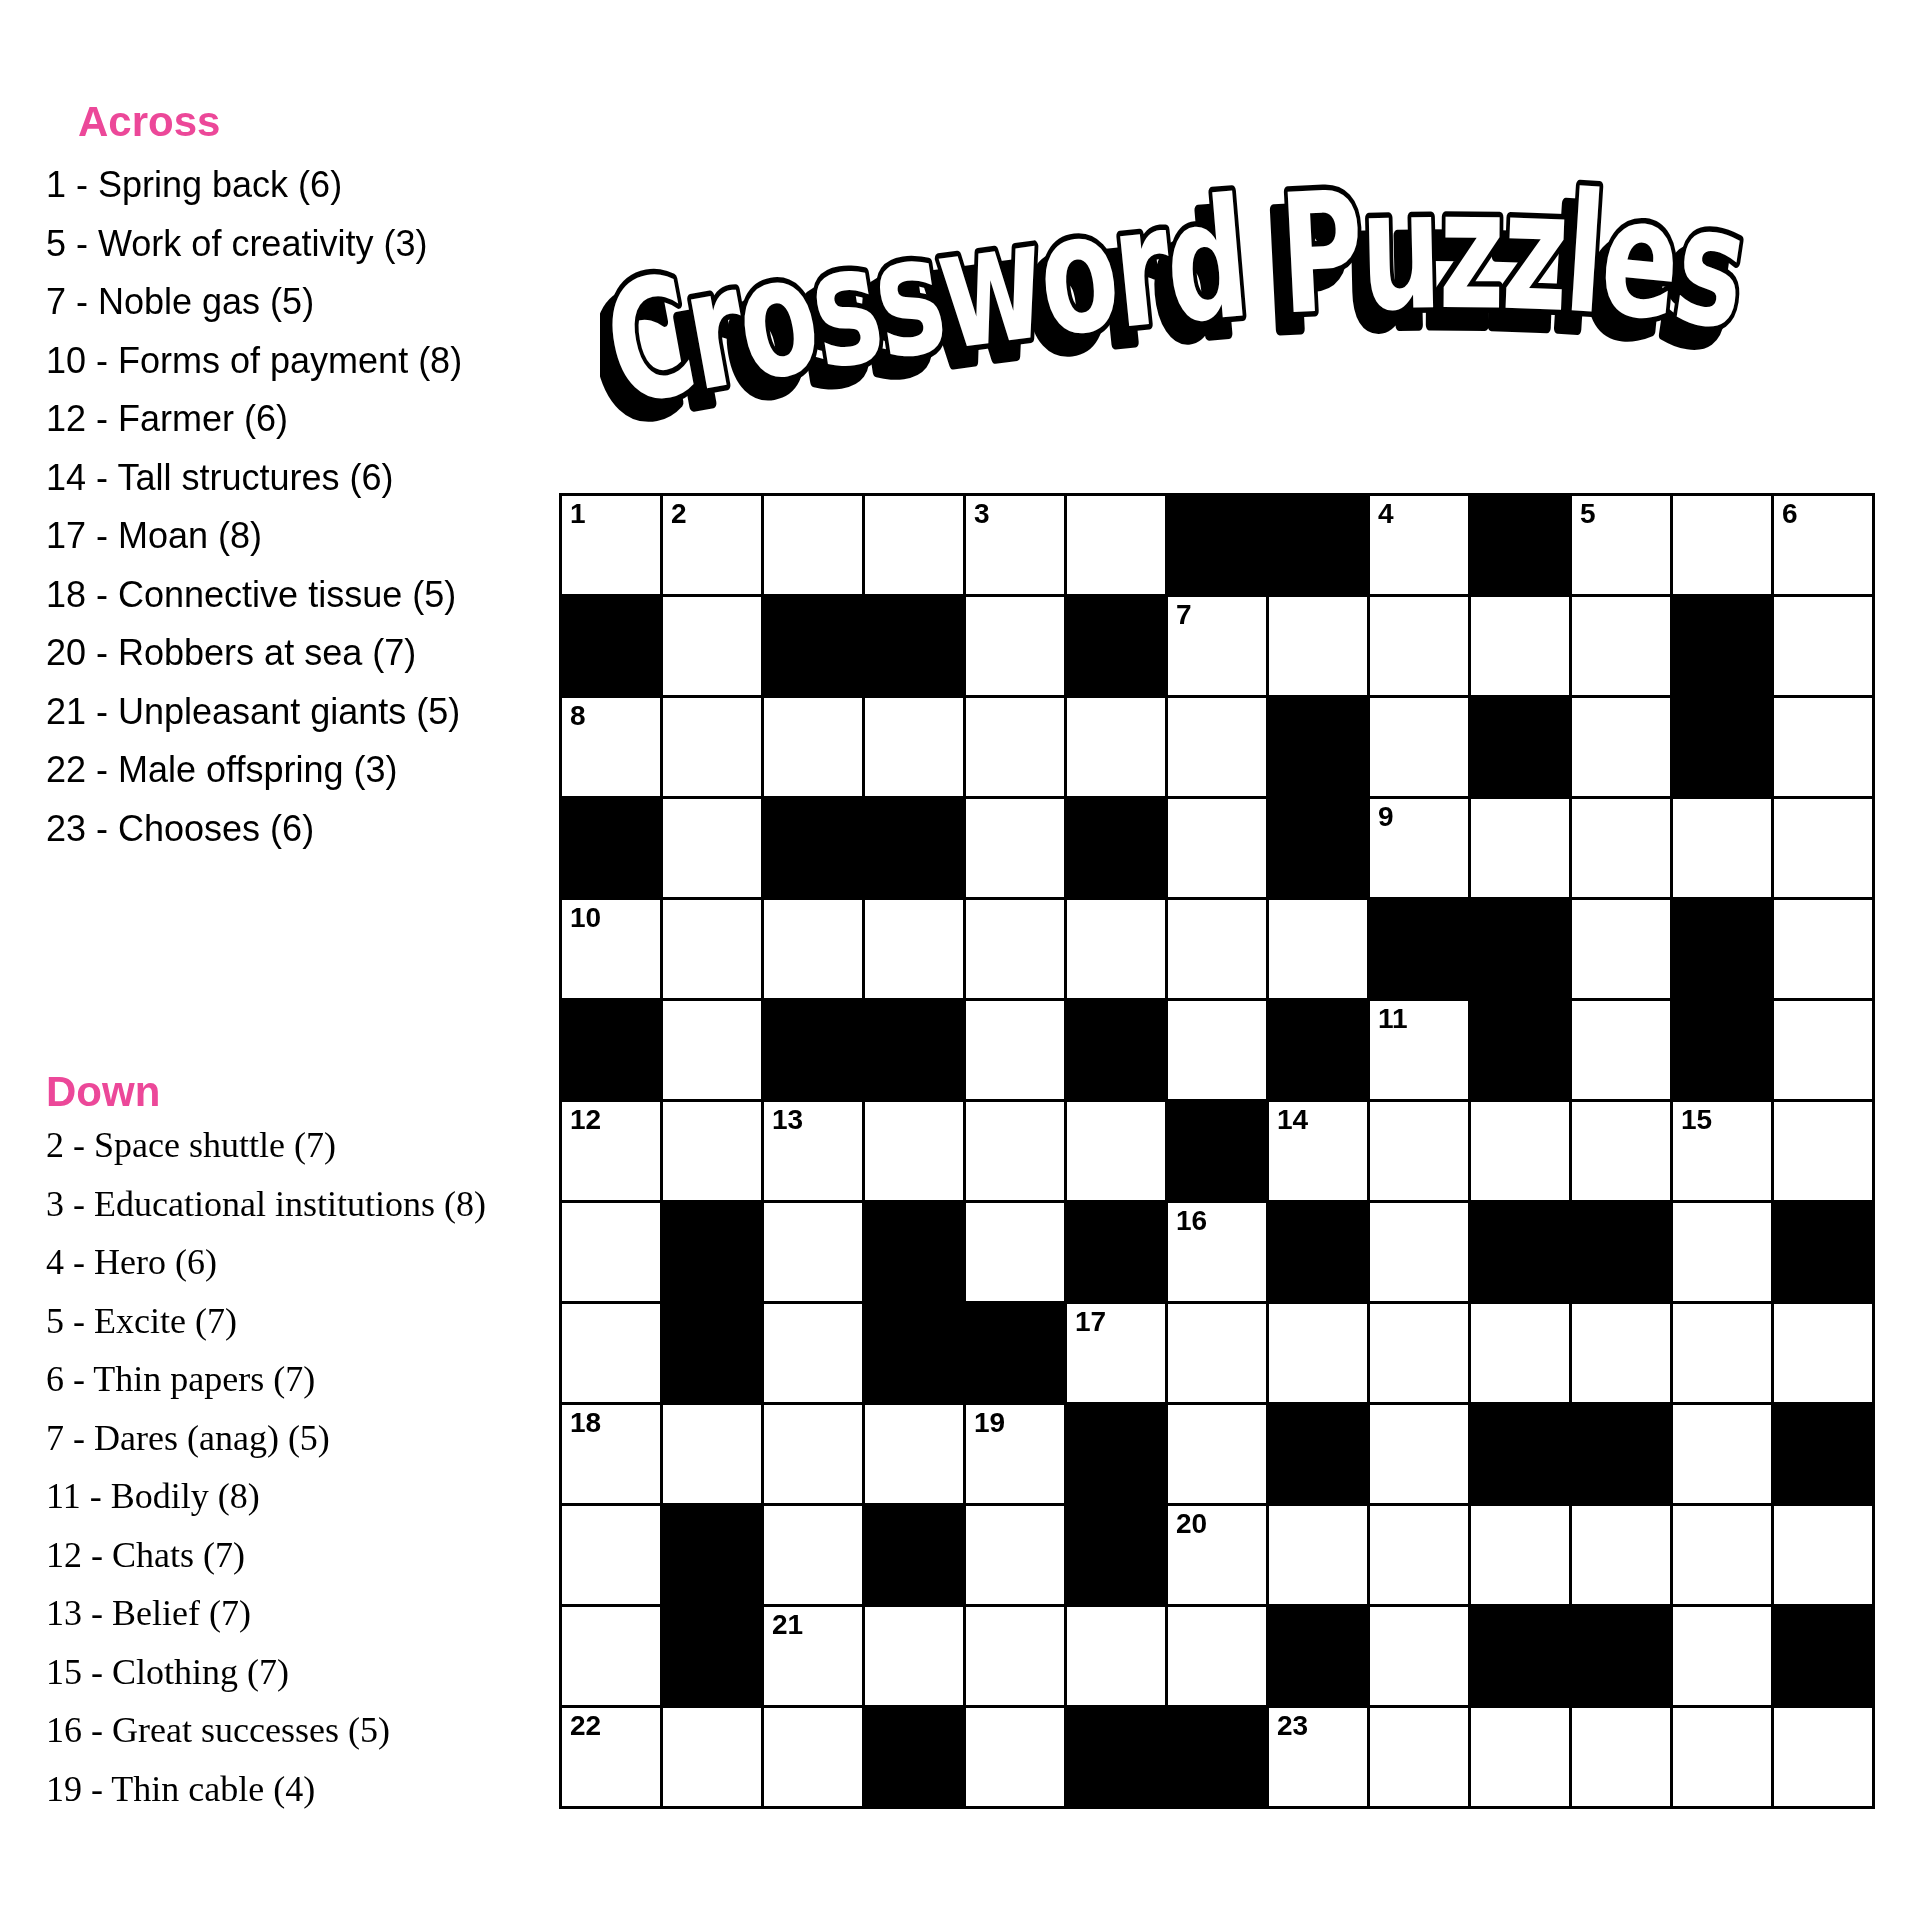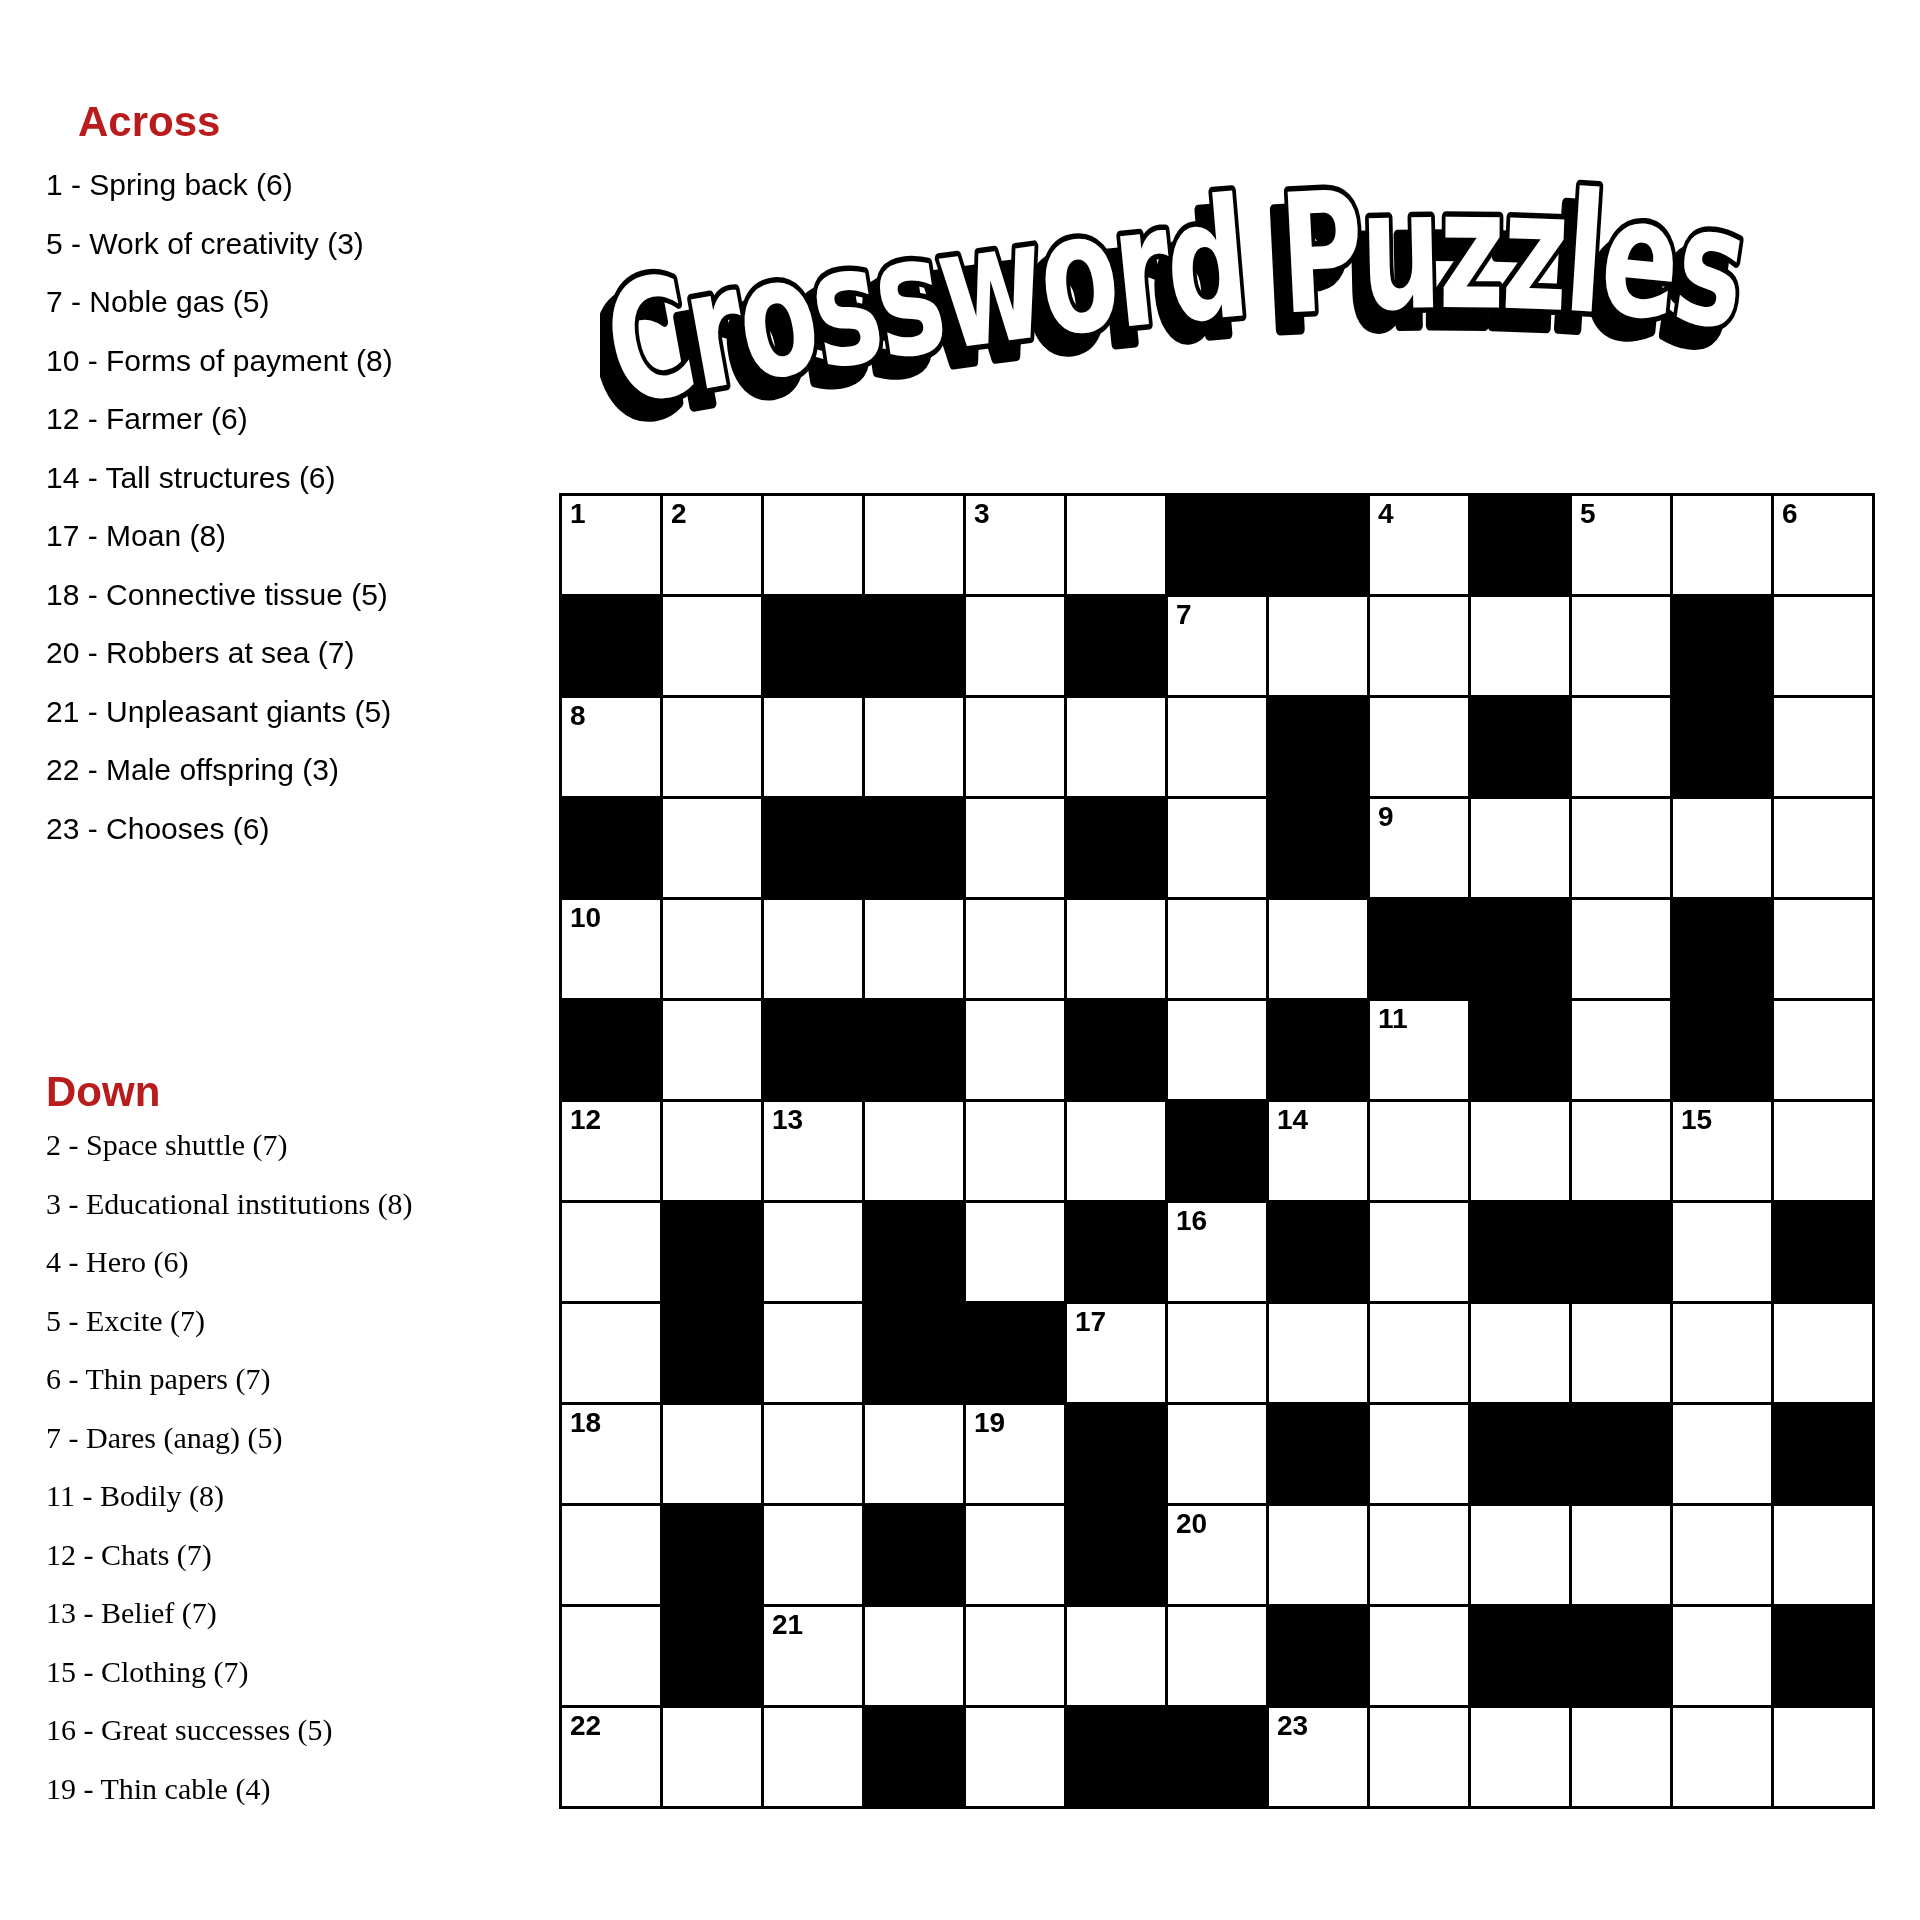--- a/index.html
+++ b/index.html
@@ -10,37 +10,37 @@
     background: #ffffff;
     font-family: "Liberation Sans", sans-serif;
     overflow: hidden;
   }
 
   
   .clue-header {
     position: absolute;
     font-weight: bold;
     font-size: 42px;
-    color: #b91c1c;
+    color: #ec4899;
     white-space: nowrap;
   }
   #across-header { left: 78px; top: 98px; }
   #down-header   { left: 46px; top: 1068px; }
 
   .clue-list {
     position: absolute;
     left: 46px;
     margin: 0;
     padding: 0;
     list-style: none;
   }
   #across-clue-list { top: 156px; }
   #down-clue-list   { top: 1116px; font-family: Liberation Serif, serif; }
   .clue-list li {
-    font-size: 30px;
+    font-size: 36px;
     line-height: 58.5px;
     color: #000;
     white-space: nowrap;
   }
 
   
   #crossword-grid {
     position: absolute;
     left: 559px;
     top: 493px;

